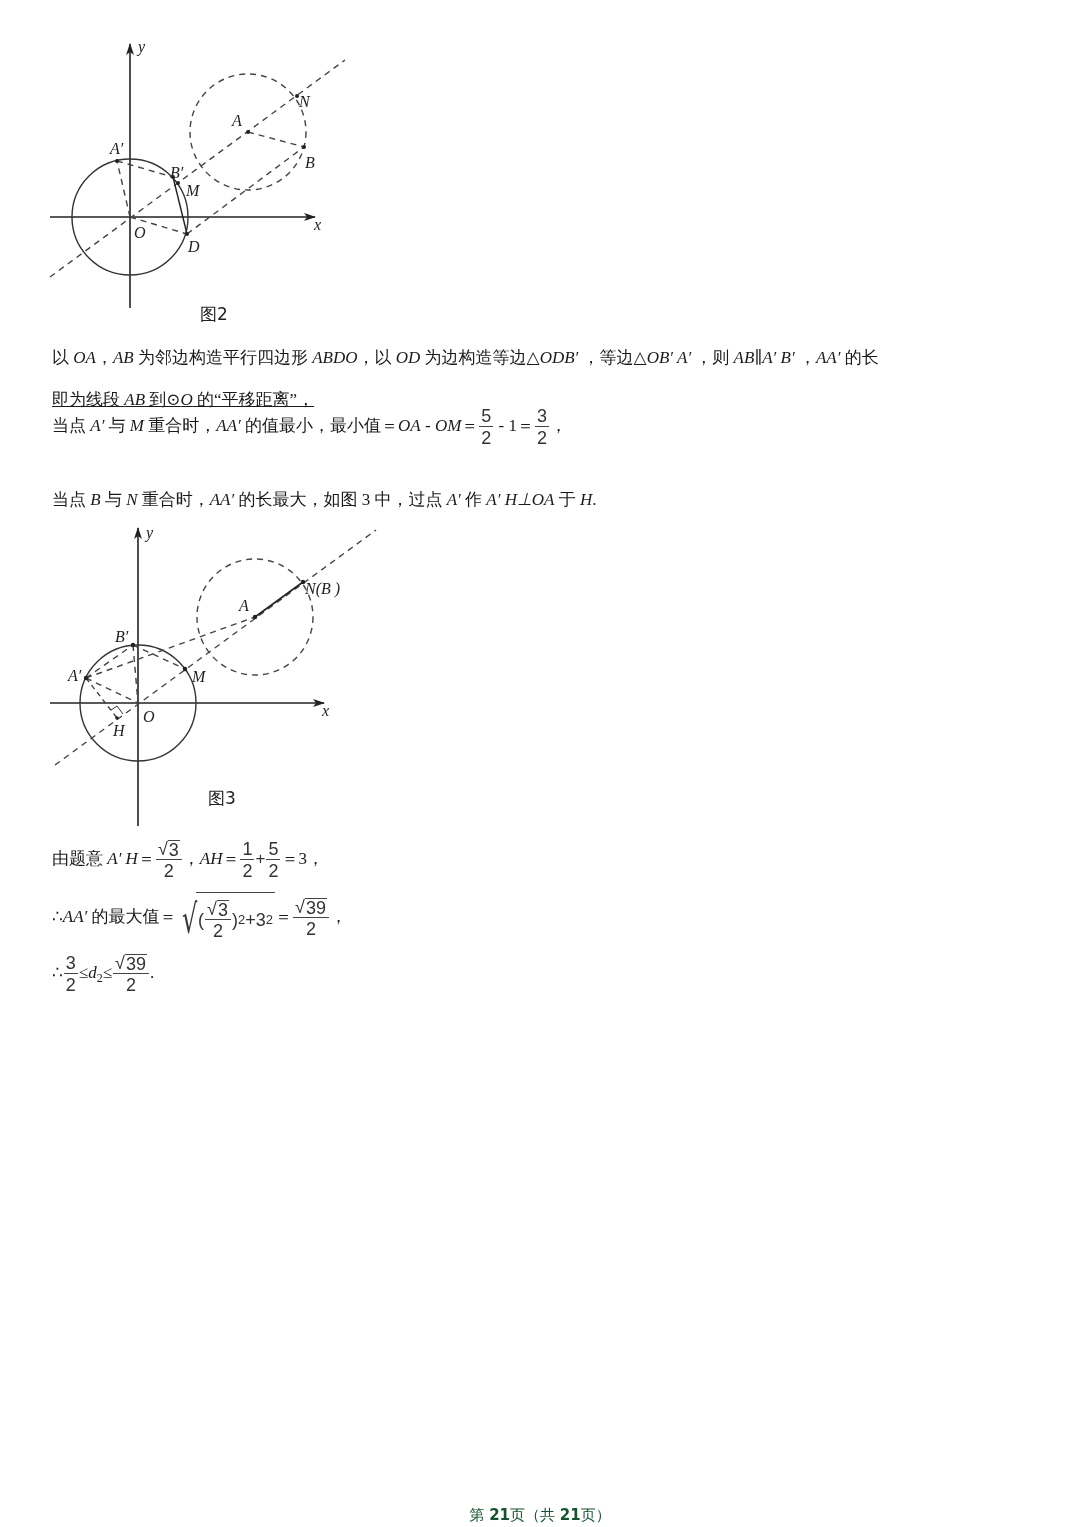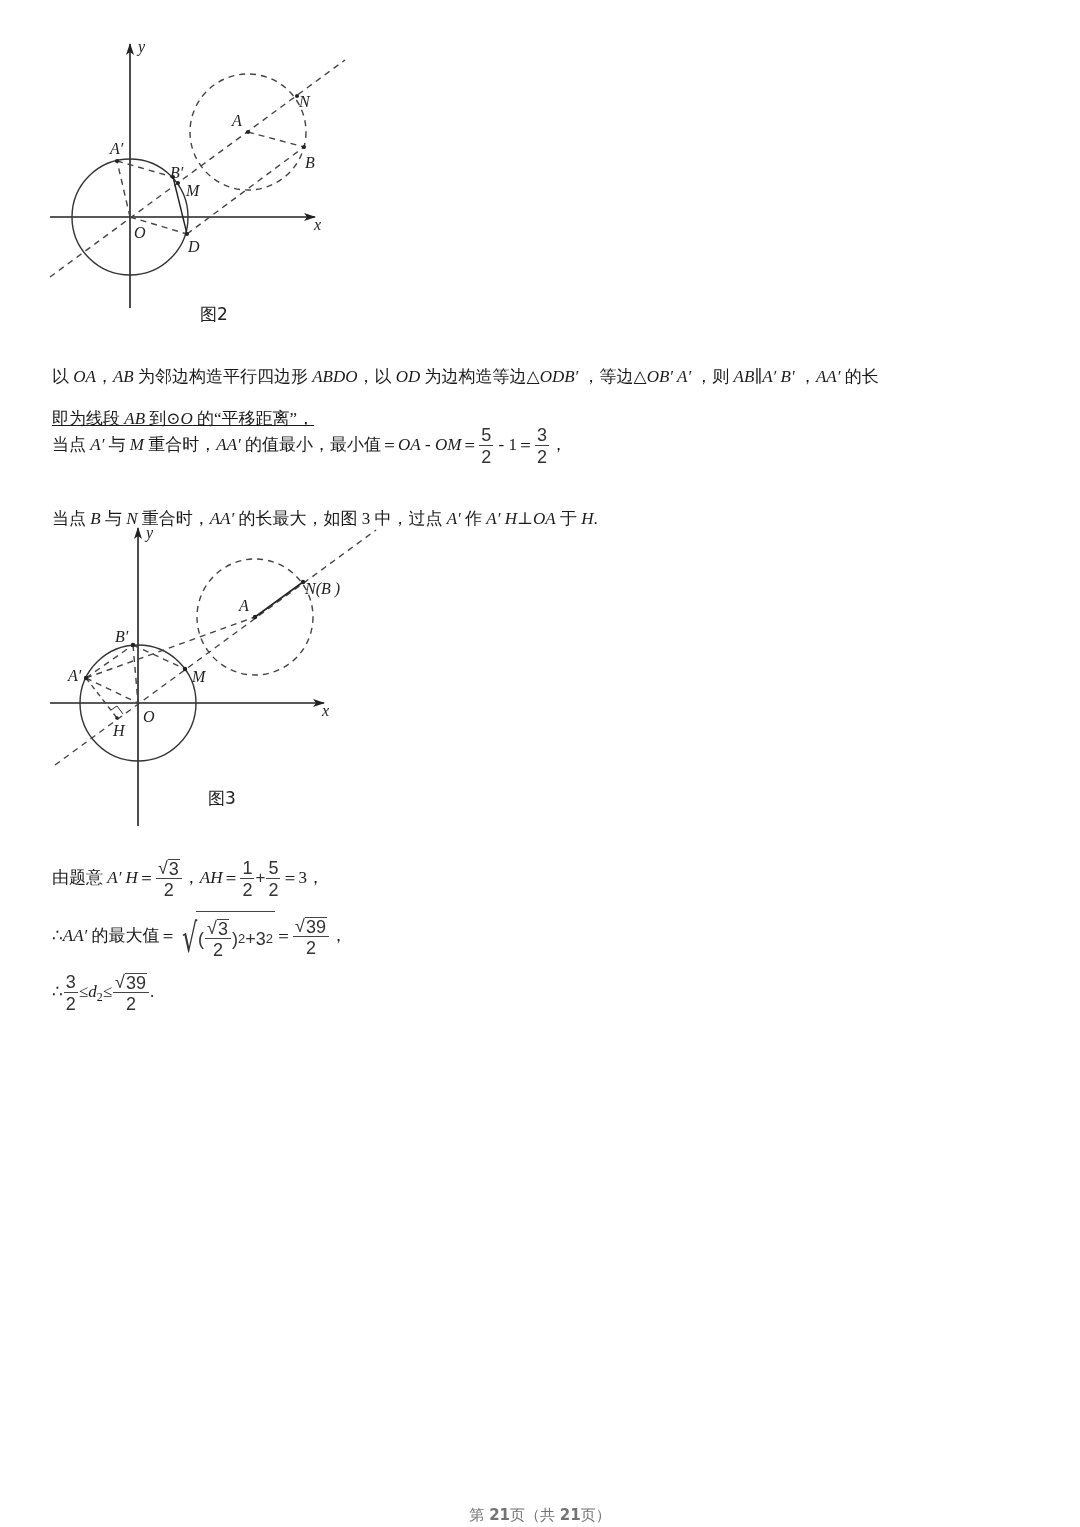--- a/index.html
+++ b/index.html
@@ -7,21 +7,20 @@
     width: 1080px; height: 1527px; position: relative; overflow: hidden;
     font-family: "DejaVu Serif", "Liberation Serif", serif;
     color: #1a1a1a;
   }
   .fig { position: absolute; }
   .fig svg { display: block; }
   .line {
     position: absolute; left: 52px; font-size: 17px; line-height: 24px;
     white-space: nowrap; font-family: "Liberation Serif", "DejaVu Serif", serif;
     color: #1a1a1a;
-    margin-top: 19px;
   }
   .m { font-style: italic; }
   .frac {
     display: inline-flex; flex-direction: column; align-items: center;
     vertical-align: middle; margin: 0 1px;
     font-family: "Liberation Sans", "DejaVu Sans", sans-serif; font-size: 18px; color: #333;
   }
   .frac .num { line-height: 20px; padding: 0 2px; border-bottom: 1.5px solid #444; }
   .frac .den { line-height: 22px; padding: 0 2px; }
   .sqrt { display: inline-flex; align-items: flex-end; }
@@ -36,21 +35,21 @@
   }
   .bigsqrt .body2 {
     border-top: 1.5px solid #444; padding: 2px 2px 0 2px;
     display: inline-flex; align-items: center;
     font-family: "Liberation Sans", "DejaVu Sans", sans-serif; font-size: 18px; color: #333;
   }
   .sup { font-size: 13px; vertical-align: 8px; }
   .sans { font-family: "Liberation Sans", "DejaVu Sans", sans-serif; color: #333; }
   .footer {
     position: absolute; left: 0; width: 1080px; top: 1506px; text-align: center;
-    font-size: 15px; font-family: "DejaVu Sans", "Liberation Sans", sans-serif; color: #737373;
+    font-size: 15px; font-family: "DejaVu Sans", "Liberation Sans", sans-serif; color: #14532d;
   }
   .footer b { font-weight: bold; }
 </style>
 </head>
 <body>
 
 <div class="fig" style="left:44px; top:34px;">
   <svg width="320" height="296" viewBox="44 34 320 296" xmlns="http://www.w3.org/2000/svg" font-family="Liberation Serif, serif" font-style="italic" font-size="16" fill="#222">
     <defs>
       <marker id="arr2" markerWidth="12" markerHeight="8" refX="11" refY="4" orient="auto" markerUnits="userSpaceOnUse">
@@ -112,21 +111,21 @@
 <div class="line" style="top:404px; line-height:44px;">
   <span>当点 </span><span class="m">A′</span><span> 与 </span><span class="m">M</span><span> 重合时，</span><span class="m">AA′</span><span> 的值最小，最小值＝</span><span class="m">OA</span><span> - </span><span class="m">OM</span><span>＝</span><span class="frac">
       <span class="num">5</span>
       <span class="den">2</span>
     </span><span> - 1＝</span><span class="frac">
       <span class="num">3</span>
       <span class="den">2</span>
     </span><span>，</span>
 </div>
 
-<div class="line" style="top:488px;">
+<div class="line" style="top:488px;font-family:Liberation Serif, serif;">
   <span>当点 </span><span class="m">B</span><span> 与 </span><span class="m">N</span><span> 重合时，</span><span class="m">AA′</span><span> 的长最大，如图 3 中，过点 </span><span class="m">A′</span><span> 作 </span><span class="m">A′ H⊥OA</span><span> 于 </span><span class="m">H</span><span>.</span>
 </div>
 
 <div class="fig" style="left:44px; top:522px;">
   <svg width="340" height="308" viewBox="44 522 340 308" xmlns="http://www.w3.org/2000/svg" font-family="Liberation Serif, serif" font-style="italic" font-size="16" fill="#222">
     <defs>
       <marker id="arr3" markerWidth="12" markerHeight="8" refX="11" refY="4" orient="auto" markerUnits="userSpaceOnUse">
         <path d="M0,0 L12,4 L0,8 L3,4 Z" fill="#222"></path>
       </marker>
     </defs>

